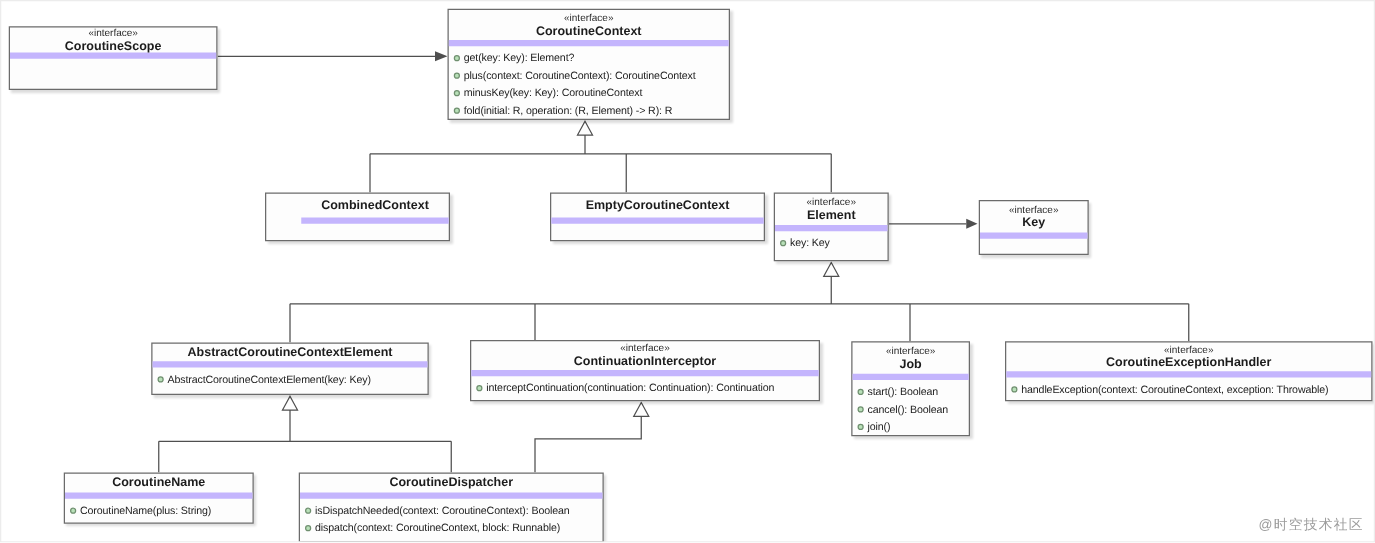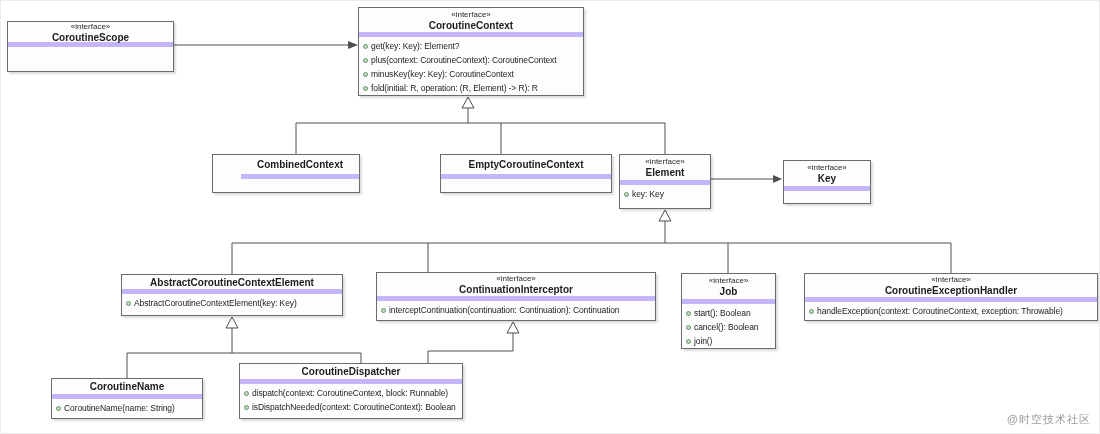--- a/index.html
+++ b/index.html
@@ -48,21 +48,21 @@
   #b-abstract-cce{left:120px;top:273px;width:222px;height:42px;}
   #b-abstract-cce .uml-title{height:19px;}
   #b-continuation-interceptor{left:375px;top:271px;width:280px;height:49px;}
   #b-continuation-interceptor .uml-title{height:28px;}
   #b-job{left:680px;top:272px;width:95px;height:76px;}
   #b-job .uml-title{height:30px;}
   #b-coroutine-exception-handler{left:803px;top:272px;width:294px;height:48px;}
   #b-coroutine-exception-handler .uml-title{height:28px;}
   #b-coroutine-name{left:50px;top:377px;width:152px;height:41px;}
   #b-coroutine-name .uml-title{height:20px;}
-  #b-coroutine-dispatcher{left:238px;top:362px;width:224px;height:56px;}
+  #b-coroutine-dispatcher{left:238px;top:377px;width:244px;height:56px;}
   #b-coroutine-dispatcher .uml-title{height:20px;}
   #watermark{
     position:absolute;right:8px;bottom:6px;font-size:11px;color:#9c9c9c;
     letter-spacing:1px;
   }
   .wire{stroke:#4f4f4f;stroke-width:1;fill:none;}
   .tri{fill:#fdfdfd;stroke:#4f4f4f;stroke-width:1;}
   .arr{fill:#4f4f4f;stroke:none;}
 </style>
 </head>
@@ -229,35 +229,35 @@
     </div>
   </div>
 
   <div class="uml-box" id="b-coroutine-name">
     <div class="uml-title">
       <div class="cname">CoroutineName</div>
     </div>
     <div class="uml-members">
       <div class="member">
           <span class="dot"></span>
-          <span class="mtext">CoroutineName(name: String)</span>
+          <span class="mtext">CoroutineName(plus: String)</span>
         </div>
     </div>
   </div>
 
   <div class="uml-box" id="b-coroutine-dispatcher">
     <div class="uml-title">
       <div class="cname">CoroutineDispatcher</div>
     </div>
     <div class="uml-members">
       <div class="member">
           <span class="dot"></span>
+          <span class="mtext">isDispatchNeeded(context: CoroutineContext): Boolean</span>
+        </div>
+      <div class="member">
+          <span class="dot"></span>
           <span class="mtext">dispatch(context: CoroutineContext, block: Runnable)</span>
-        </div>
-      <div class="member">
-          <span class="dot"></span>
-          <span class="mtext">isDispatchNeeded(context: CoroutineContext): Boolean</span>
         </div>
     </div>
   </div>
 
   <div id="watermark">@时空技术社区</div>
 </div>
 
 </body></html>

